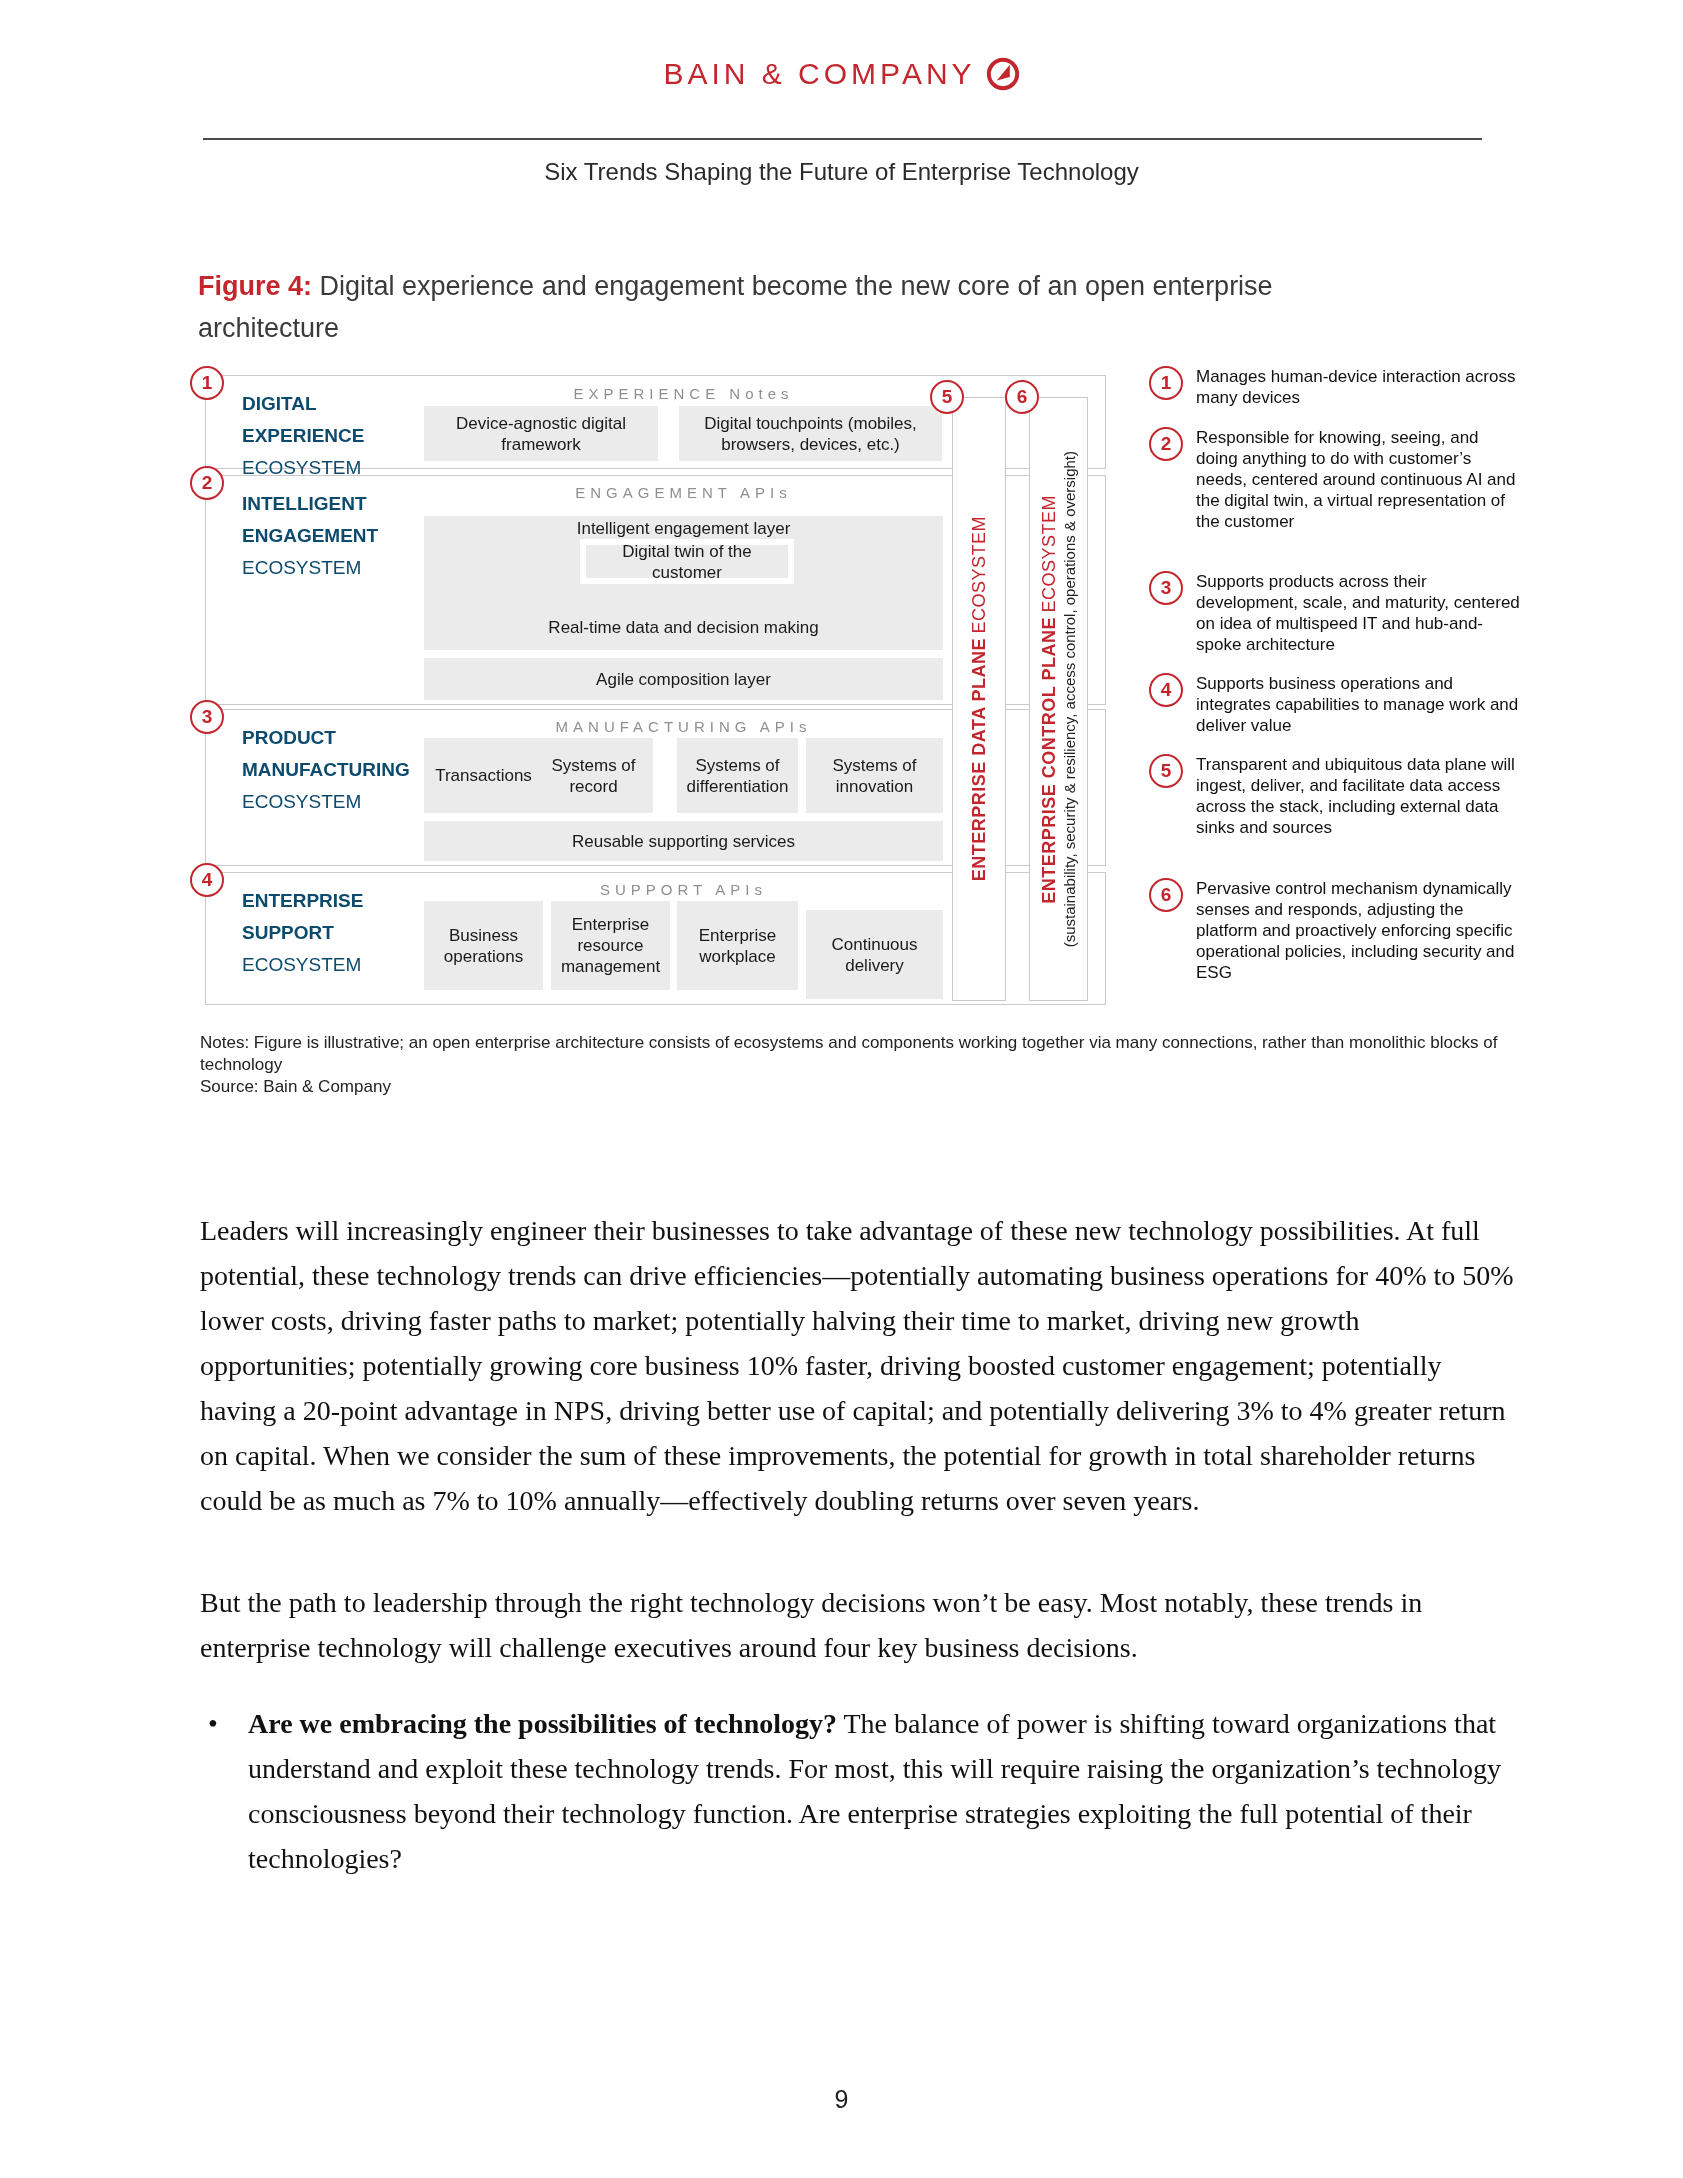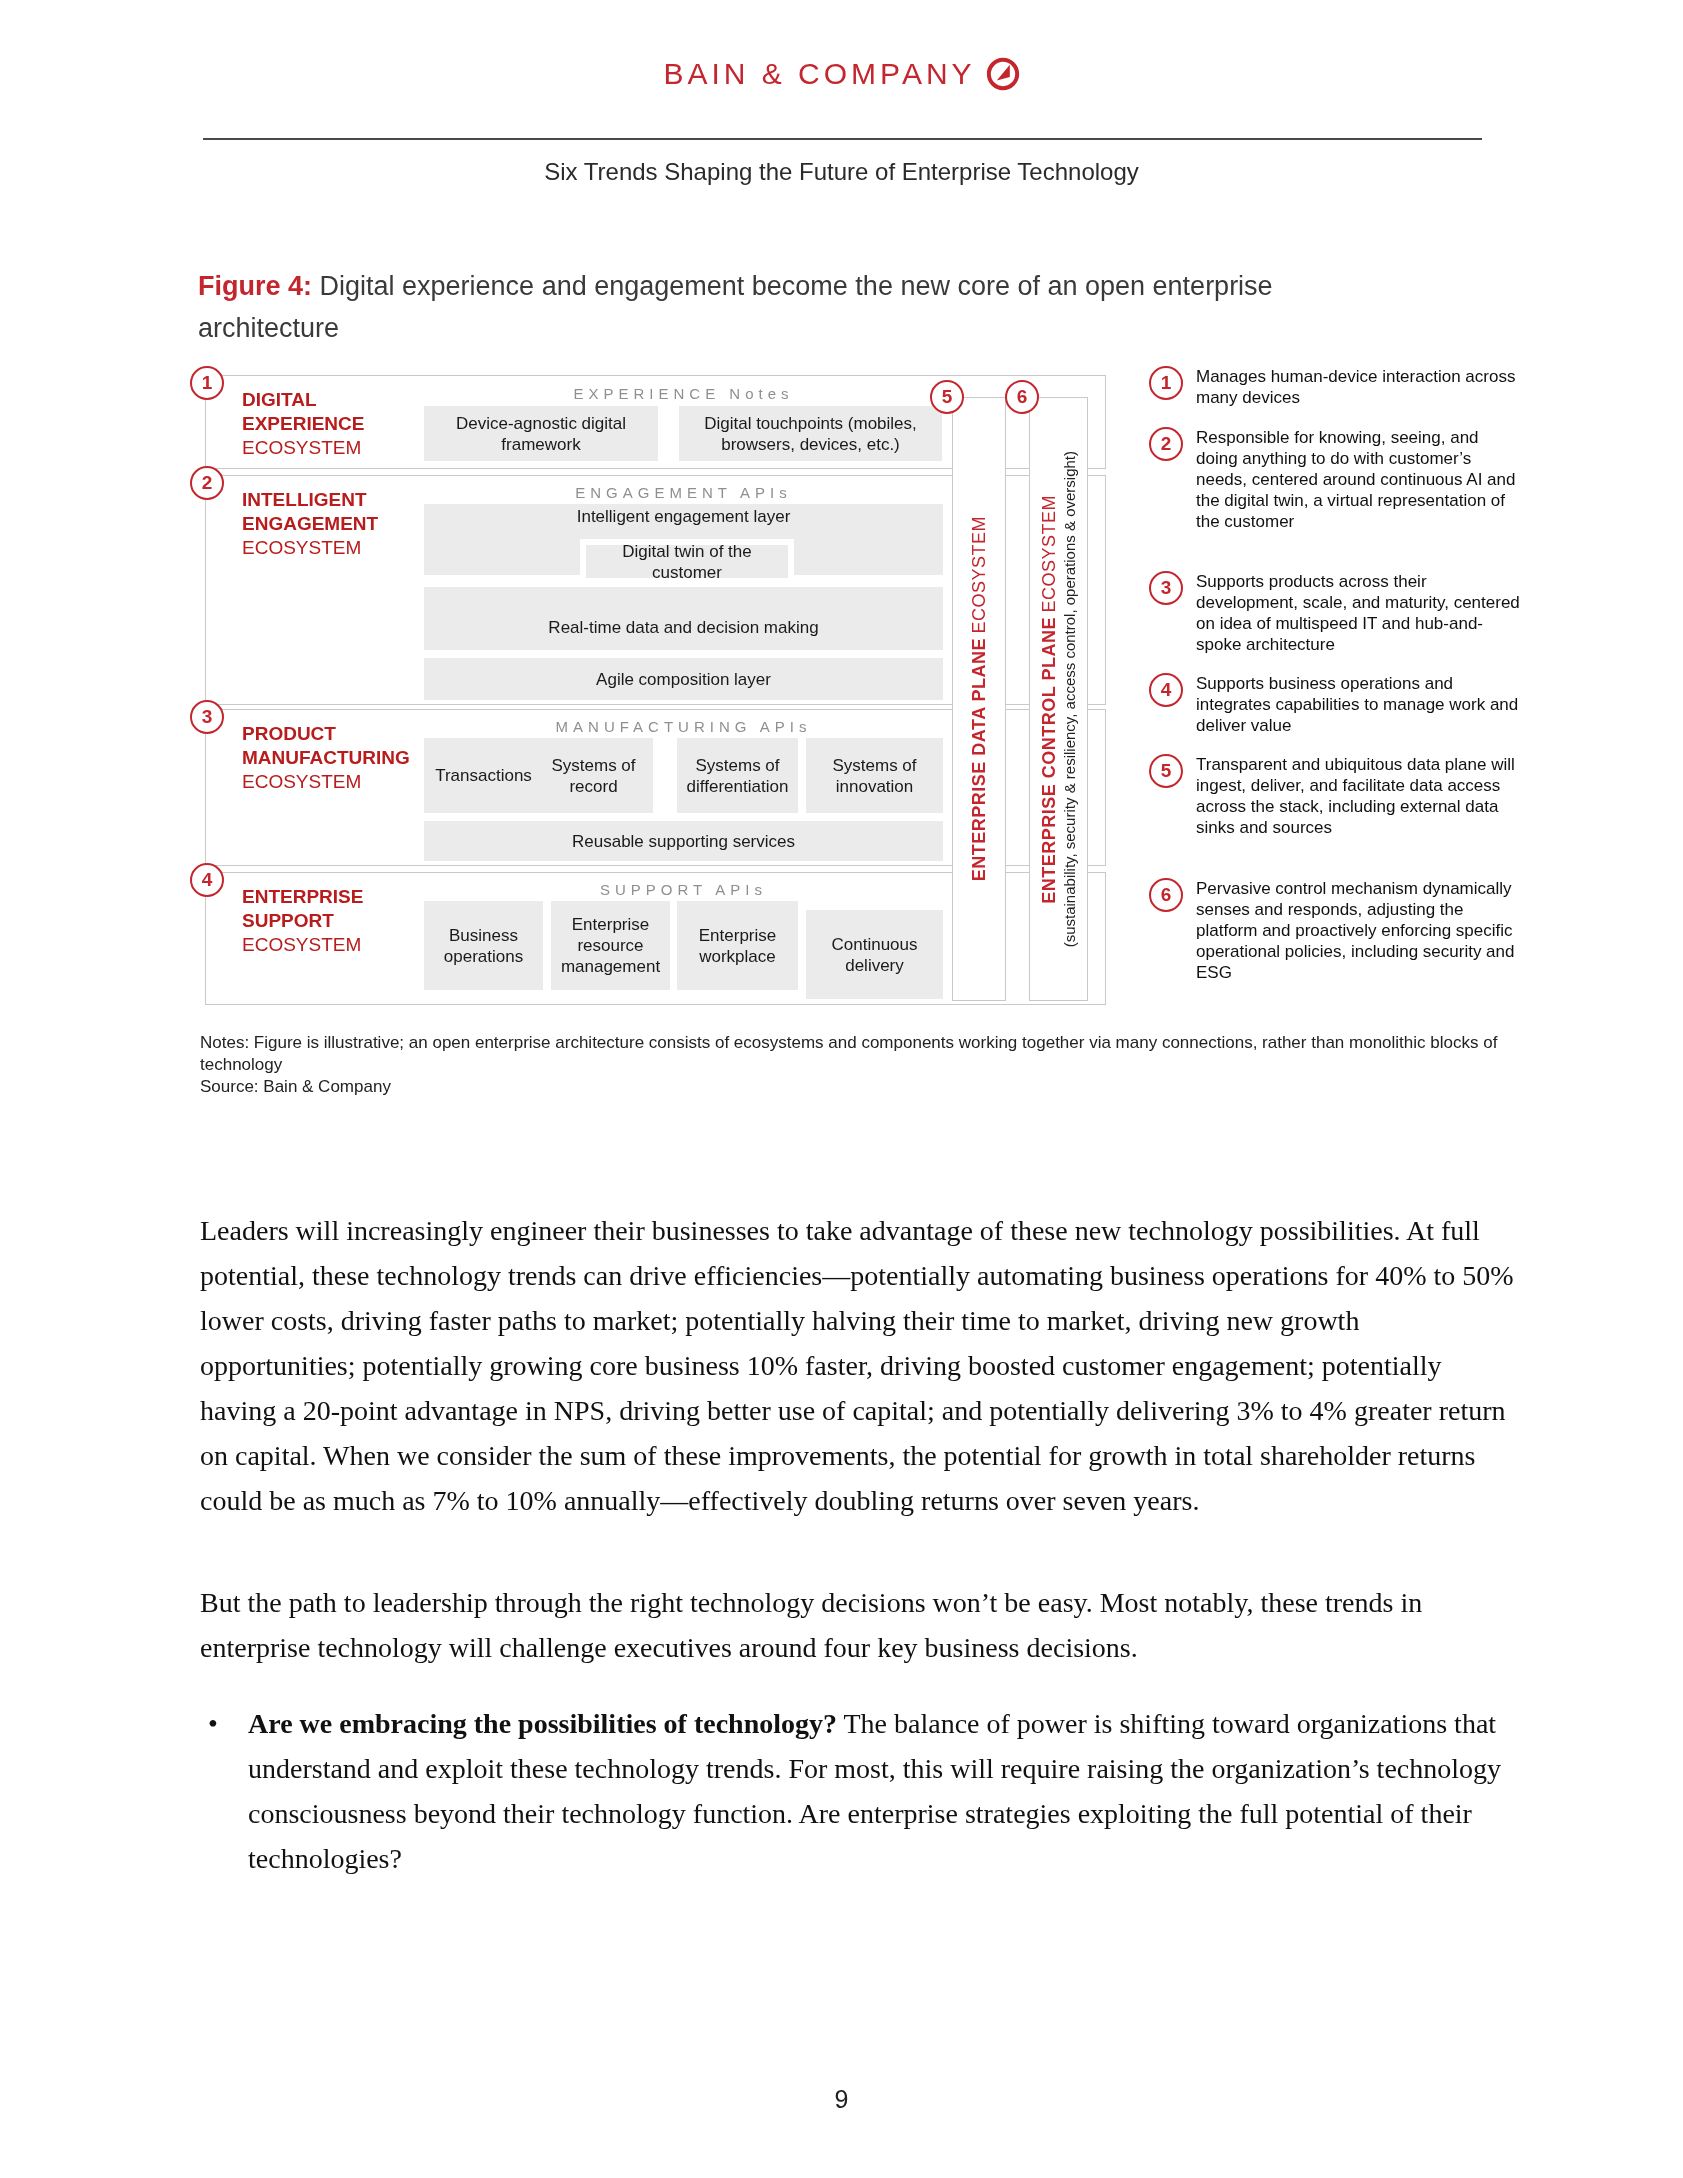--- a/index.html
+++ b/index.html
@@ -25,37 +25,37 @@
   .sec-1{left:2px;top:4px;width:899px;height:92px;}
   .sec-2{left:2px;top:104px;width:899px;height:228px;}
   .sec-3{left:2px;top:338px;width:899px;height:155px;}
   .sec-4{left:2px;top:501px;width:899px;height:131px;}
 
   .badge{width:34px;height:34px;border:2.5px solid #c4262e;border-radius:50%;background:#fff;
          color:#c4262e;font-weight:700;font-size:19px;display:flex;align-items:center;
          justify-content:center;box-sizing:border-box;z-index:6;}
   .sec .badge{position:absolute;left:-16px;top:-10px;}
 
-  .sec-label{position:absolute;left:36px;top:12px;color:#b91c1c;font-size:19px;line-height:24px;}
+  .sec-label{position:absolute;left:36px;top:12px;color:#0c4a6e;font-size:19px;line-height:32px;}
   .sec-title{font-weight:700;white-space:pre-line;}
   .sec-sub{font-weight:400;}
 
   .api-header{position:absolute;left:218px;width:519px;text-align:center;
               color:#8f8f8f;font-size:15px;letter-spacing:5px;}
   .sec-1 .api-header{top:9px;}
   .sec-2 .api-header,.sec-3 .api-header,.sec-4 .api-header{top:8px;}
 
   .gbox{position:absolute;background:#ebebeb;display:flex;align-items:center;justify-content:center;
         text-align:center;font-size:17px;line-height:21px;color:#1a1a1a;box-sizing:border-box;padding:2px 6px;}
 
   
   .s1-b1{left:218px;top:30px;width:234px;height:55px;}
   .s1-b2{left:473px;top:30px;width:263px;height:55px;}
   
-  .s2-a{left:218px;top:28px;width:519px;height:71px;align-items:flex-start;}
+  .s2-a{left:218px;top:40px;width:519px;height:71px;align-items:flex-start;}
   .s2-b{left:374px;top:63px;width:214px;height:45px;border:6px solid #ffffff;z-index:2;}
   .s2-c{left:218px;top:111px;width:519px;height:63px;align-items:flex-end;padding-bottom:12px;}
   .s2-d{left:218px;top:182px;width:519px;height:42px;}
   
   .s3-b1{left:218px;top:28px;width:119px;height:75px;}
   .s3-b2{left:328px;top:28px;width:119px;height:75px;}
   .s3-b3{left:471px;top:28px;width:121px;height:75px;}
   .s3-b4{left:600px;top:28px;width:137px;height:75px;}
   .s3-wide{left:218px;top:111px;width:519px;height:40px;}
   

